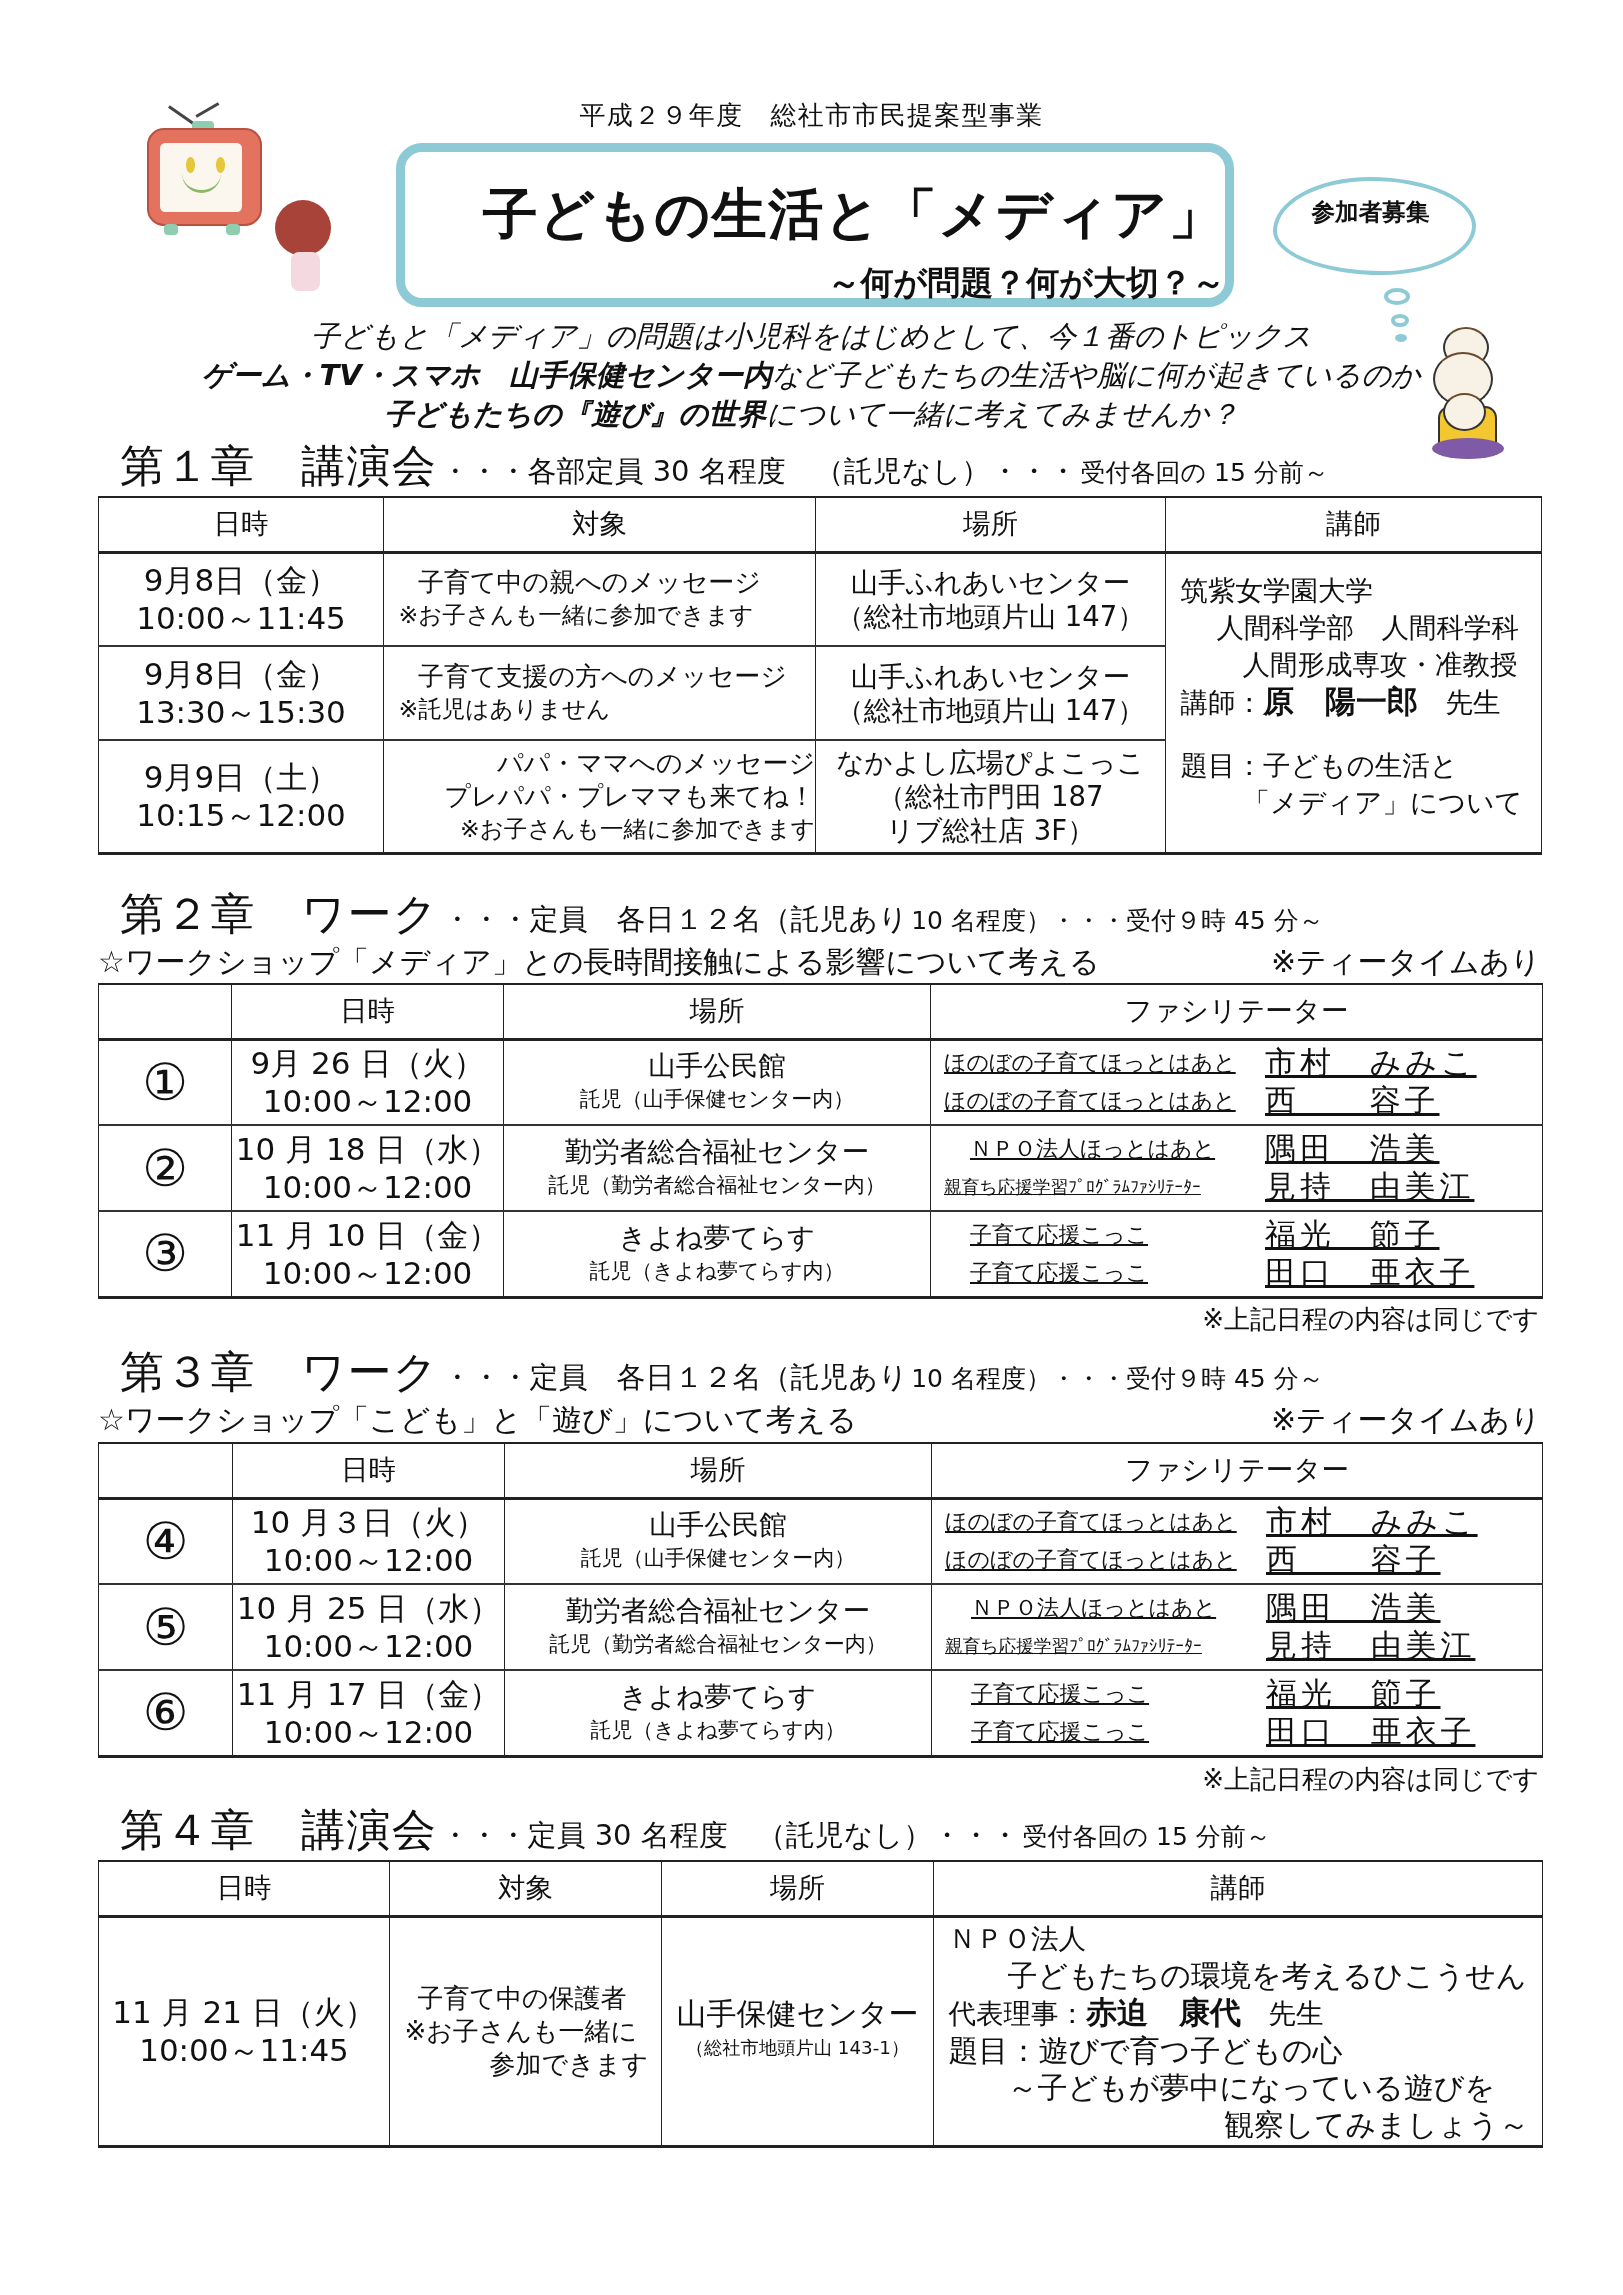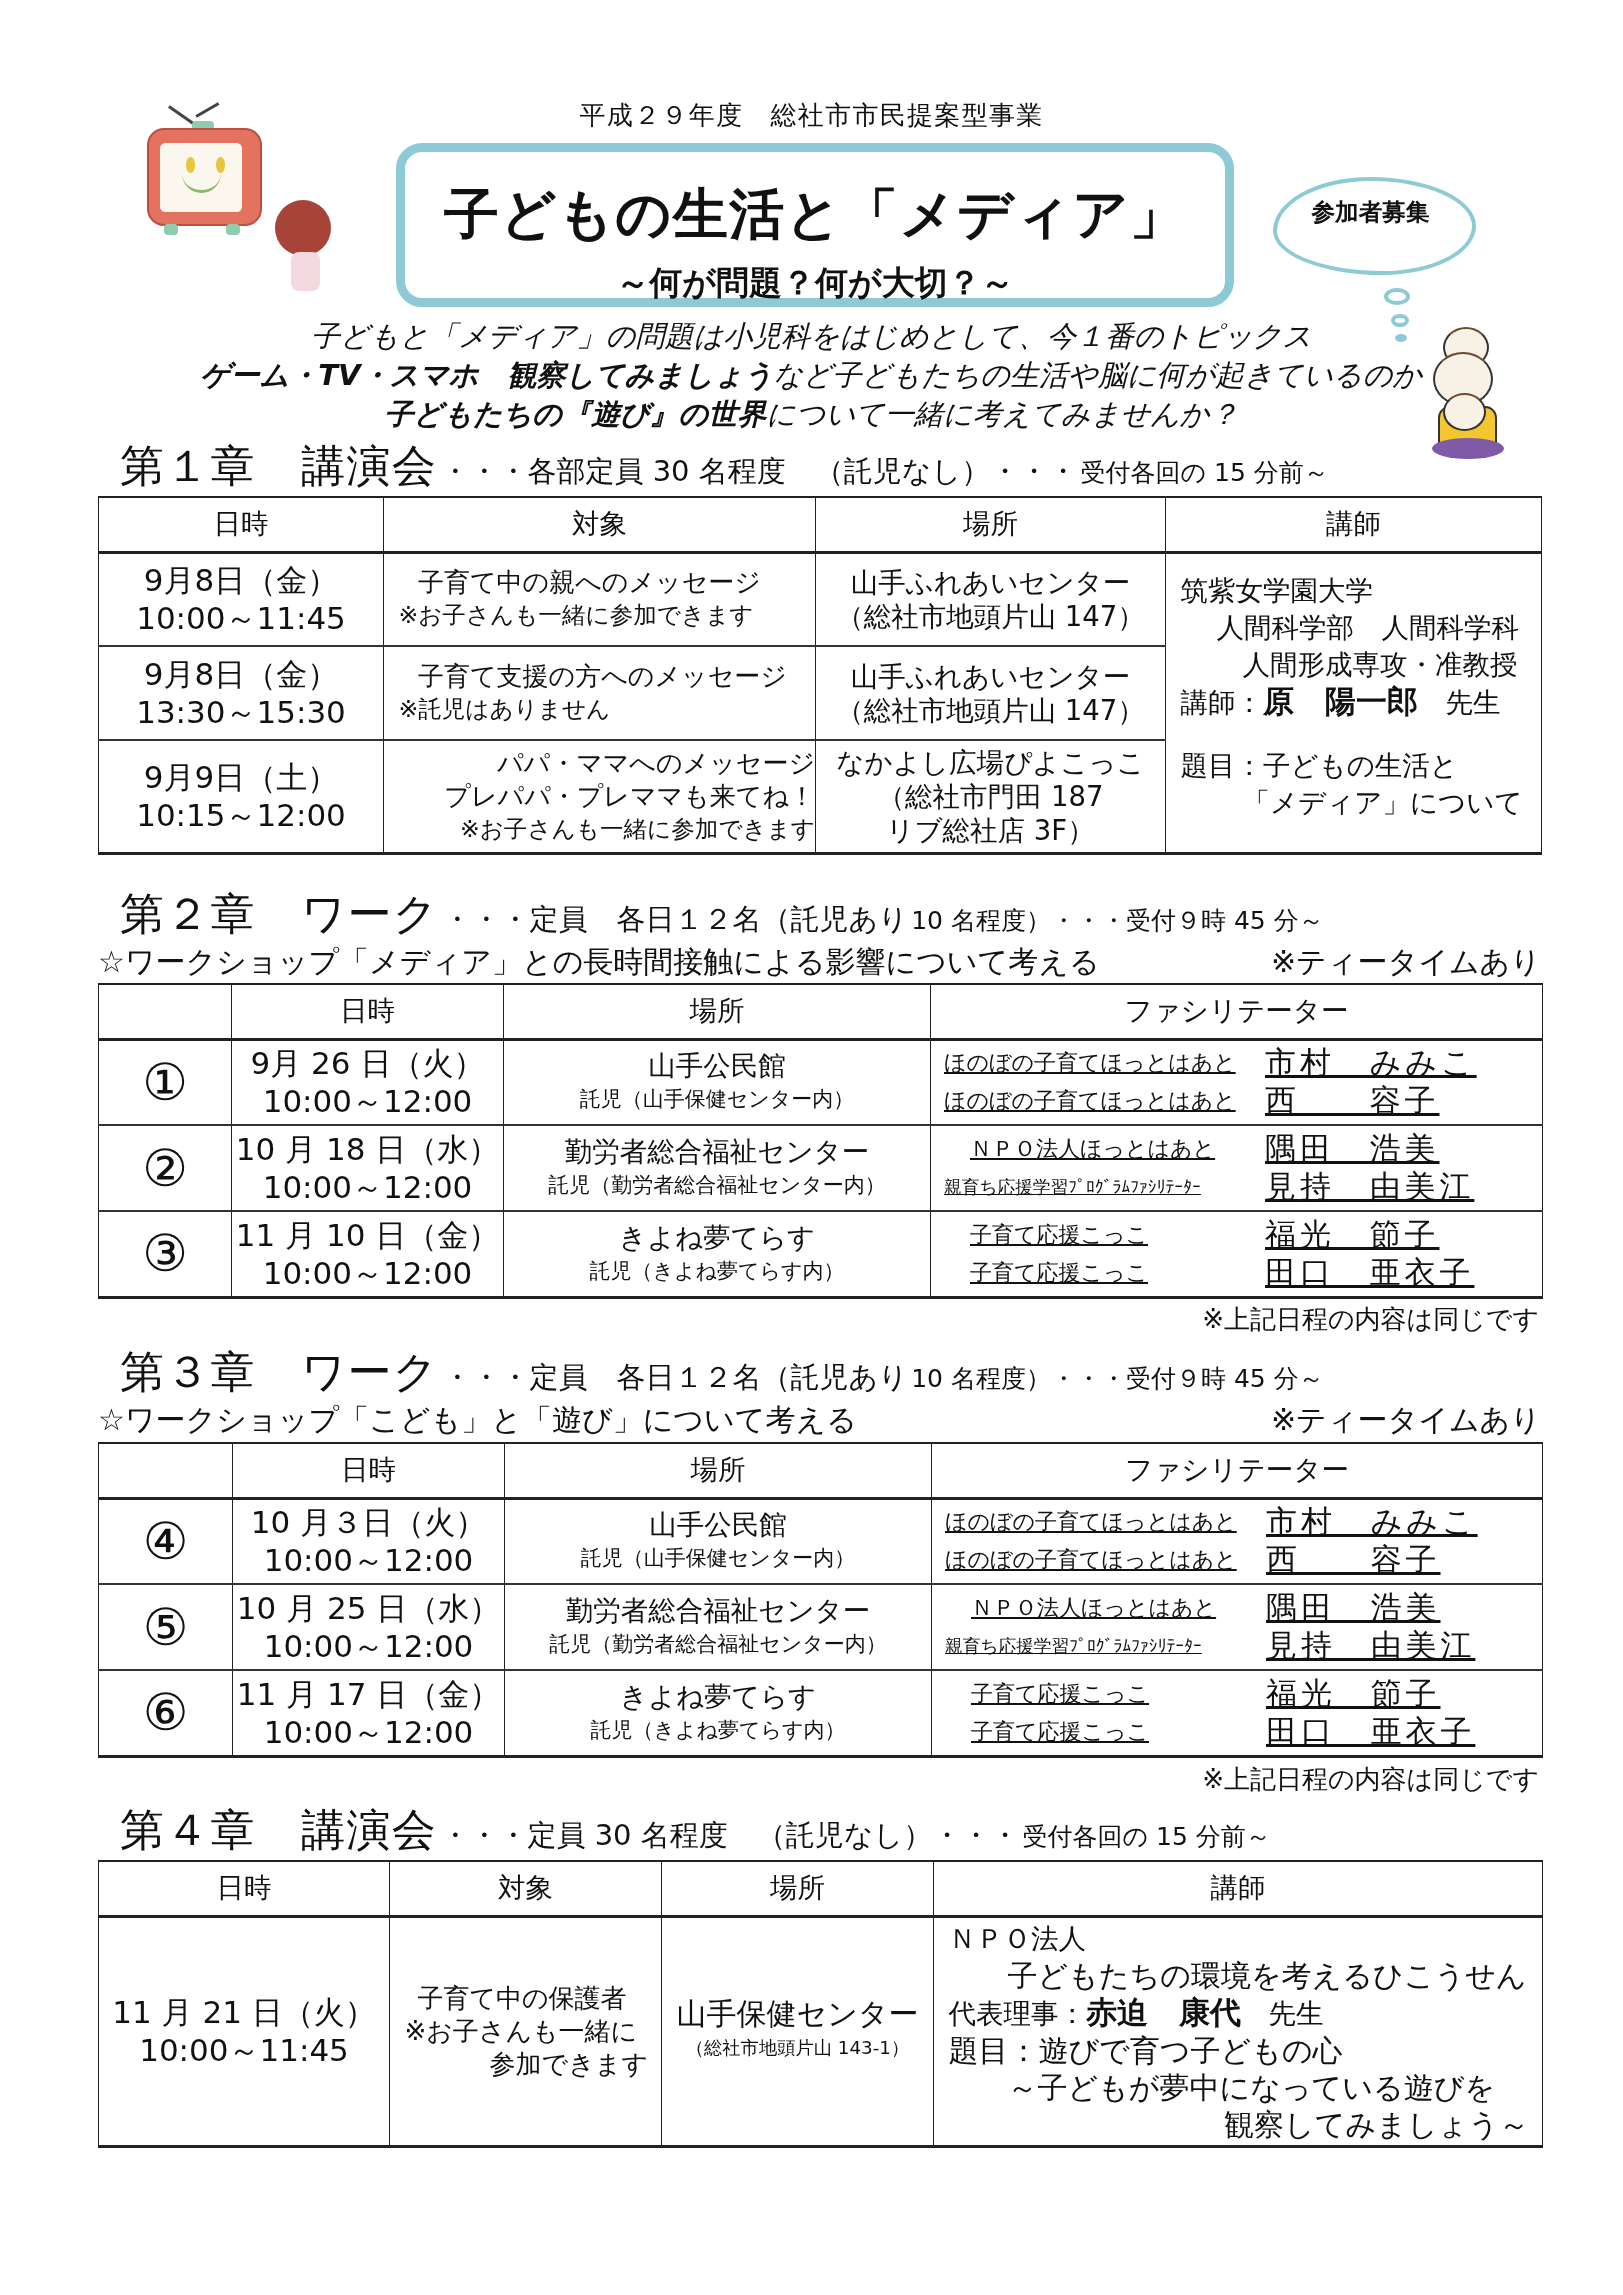--- a/index.html
+++ b/index.html
@@ -8,21 +8,21 @@
     width: 1623px; height: 2295px; position: relative; overflow: hidden;
     font-family: "DejaVu Sans", "Liberation Sans", sans-serif; color: #111;
   }
   .abs { position: absolute; }
 
   
   .project-line { left: 0; width: 1623px; top: 98px; text-align: center; font-size: 26px; letter-spacing: 1.3px; }
   .title-box {
     left: 396px; top: 143px; width: 838px; height: 164px;
     border: 9.2px solid #8ecad6; border-radius: 26px; background: #fff;
-    text-align: center;
+    text-align: right;
   }
   .title-main { font-size: 55px; font-weight: bold; margin-top: 26px; letter-spacing: 1.3px; }
   .title-sub { font-size: 33px; font-weight: bold; margin-top: 9.2px; }
   .cloud-text { left: 1305px; top: 196px; width: 131px; text-align: center; font-size: 23.6px; font-weight: bold; }
   .bubble { border: 4.6px solid #8ecad6; border-radius: 50%; }
 
   
   .tv { left: 147px; top: 128px; width: 115px; height: 98px; background: #e3725f; border-radius: 17px; border: 2px solid #b85142; }
   .tv-screen { left: 160px; top: 143px; width: 82px; height: 69px; background: #fbf6ee; border-radius: 5.2px; }
   .tv-antenna { left: 169px; top: 105px; width: 46px; height: 2.6px; background: #444; transform: rotate(35deg); transform-origin: left; }
@@ -108,21 +108,21 @@
 <div>
   <div class="abs kid-a" style="left:1443px;top:327px"></div>
   <div class="abs kid-a" style="left:1433px;top:352px;width:60px;height:54px"></div>
   <div class="abs kid-body2"></div>
   <div class="abs kid-a" style="left:1443px;top:393px;width:43px;height:38px"></div>
   <div class="abs kid-seat"></div>
 </div>
 
 <div class="abs intro" style="top:317px">子どもと「メディア」の問題は小児科をはじめとして、今１番のトピックス</div>
 <div class="abs intro" style="top:356px">
-  <b>ゲーム・TV・スマホ　観察してみましょう</b><span>など子どもたちの生活や脳に何が起きているのか</span>
+  <b>ゲーム・TV・スマホ　山手保健センター内</b><span>など子どもたちの生活や脳に何が起きているのか</span>
 </div>
 <div class="abs intro" style="top:395px">
   <b>子どもたちの『遊び』の世界</b><span>について一緒に考えてみませんか？</span>
 </div>
 
 <div class="abs ch-head" style="top:437px">
   <span class="ch-title">第１章　講演会</span>
   <span class="ch-sub">・・・各部定員 30 名程度　（託児なし）・・・</span>
   <span class="ch-sub-s">受付各回の 15 分前～</span>
 </div>

